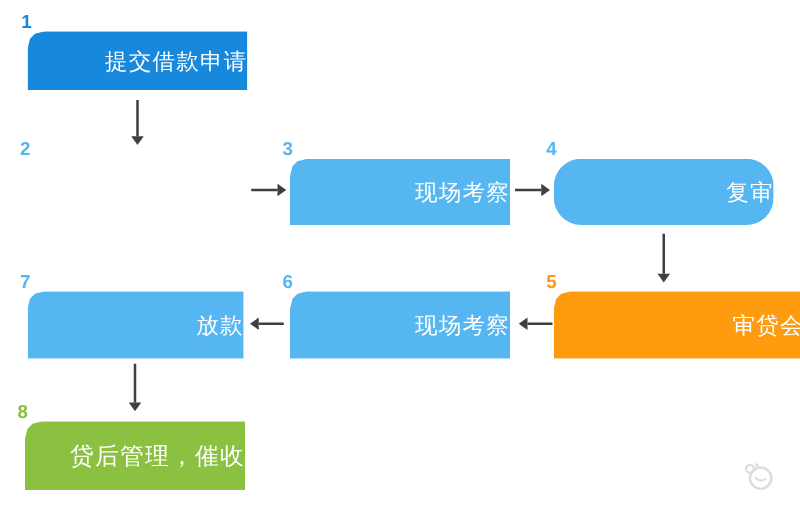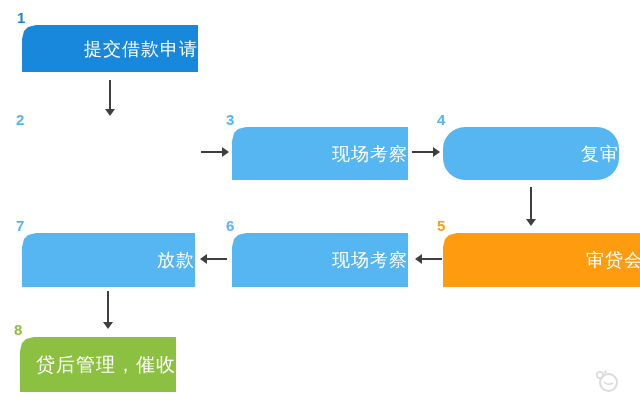--- a/index.html
+++ b/index.html
@@ -76,21 +76,21 @@
   }
 
   
   #b1 { left: 22px;  top: 25px;  width: 176px; height: 47px; }
   #b2 { left: 22px;  top: 127px; width: 173px; height: 53px; }
   #b3 { left: 232px; top: 127px; width: 176px; height: 53px; }
   #b4 { left: 443px; top: 127px; width: 176px; height: 53px; }
   #b5 { left: 443px; top: 233px; width: 200px; height: 54px; }
   #b6 { left: 232px; top: 233px; width: 176px; height: 54px; }
   #b7 { left: 22px;  top: 233px; width: 173px; height: 54px; }
-  #b8 { left: 20px;  top: 337px; width: 156px; height: 55px; }
+  #b8 { left: 20px;  top: 337px; width: 176px; height: 55px; }
 
   #n1 { left: 17px;  top: 10px; }
   #n2 { left: 16px;  top: 112px; }
   #n3 { left: 226px; top: 112px; }
   #n4 { left: 437px; top: 112px; }
   #n5 { left: 437px; top: 218px; }
   #n6 { left: 226px; top: 218px; }
   #n7 { left: 16px;  top: 218px; }
   #n8 { left: 14px;  top: 322px; }
 

